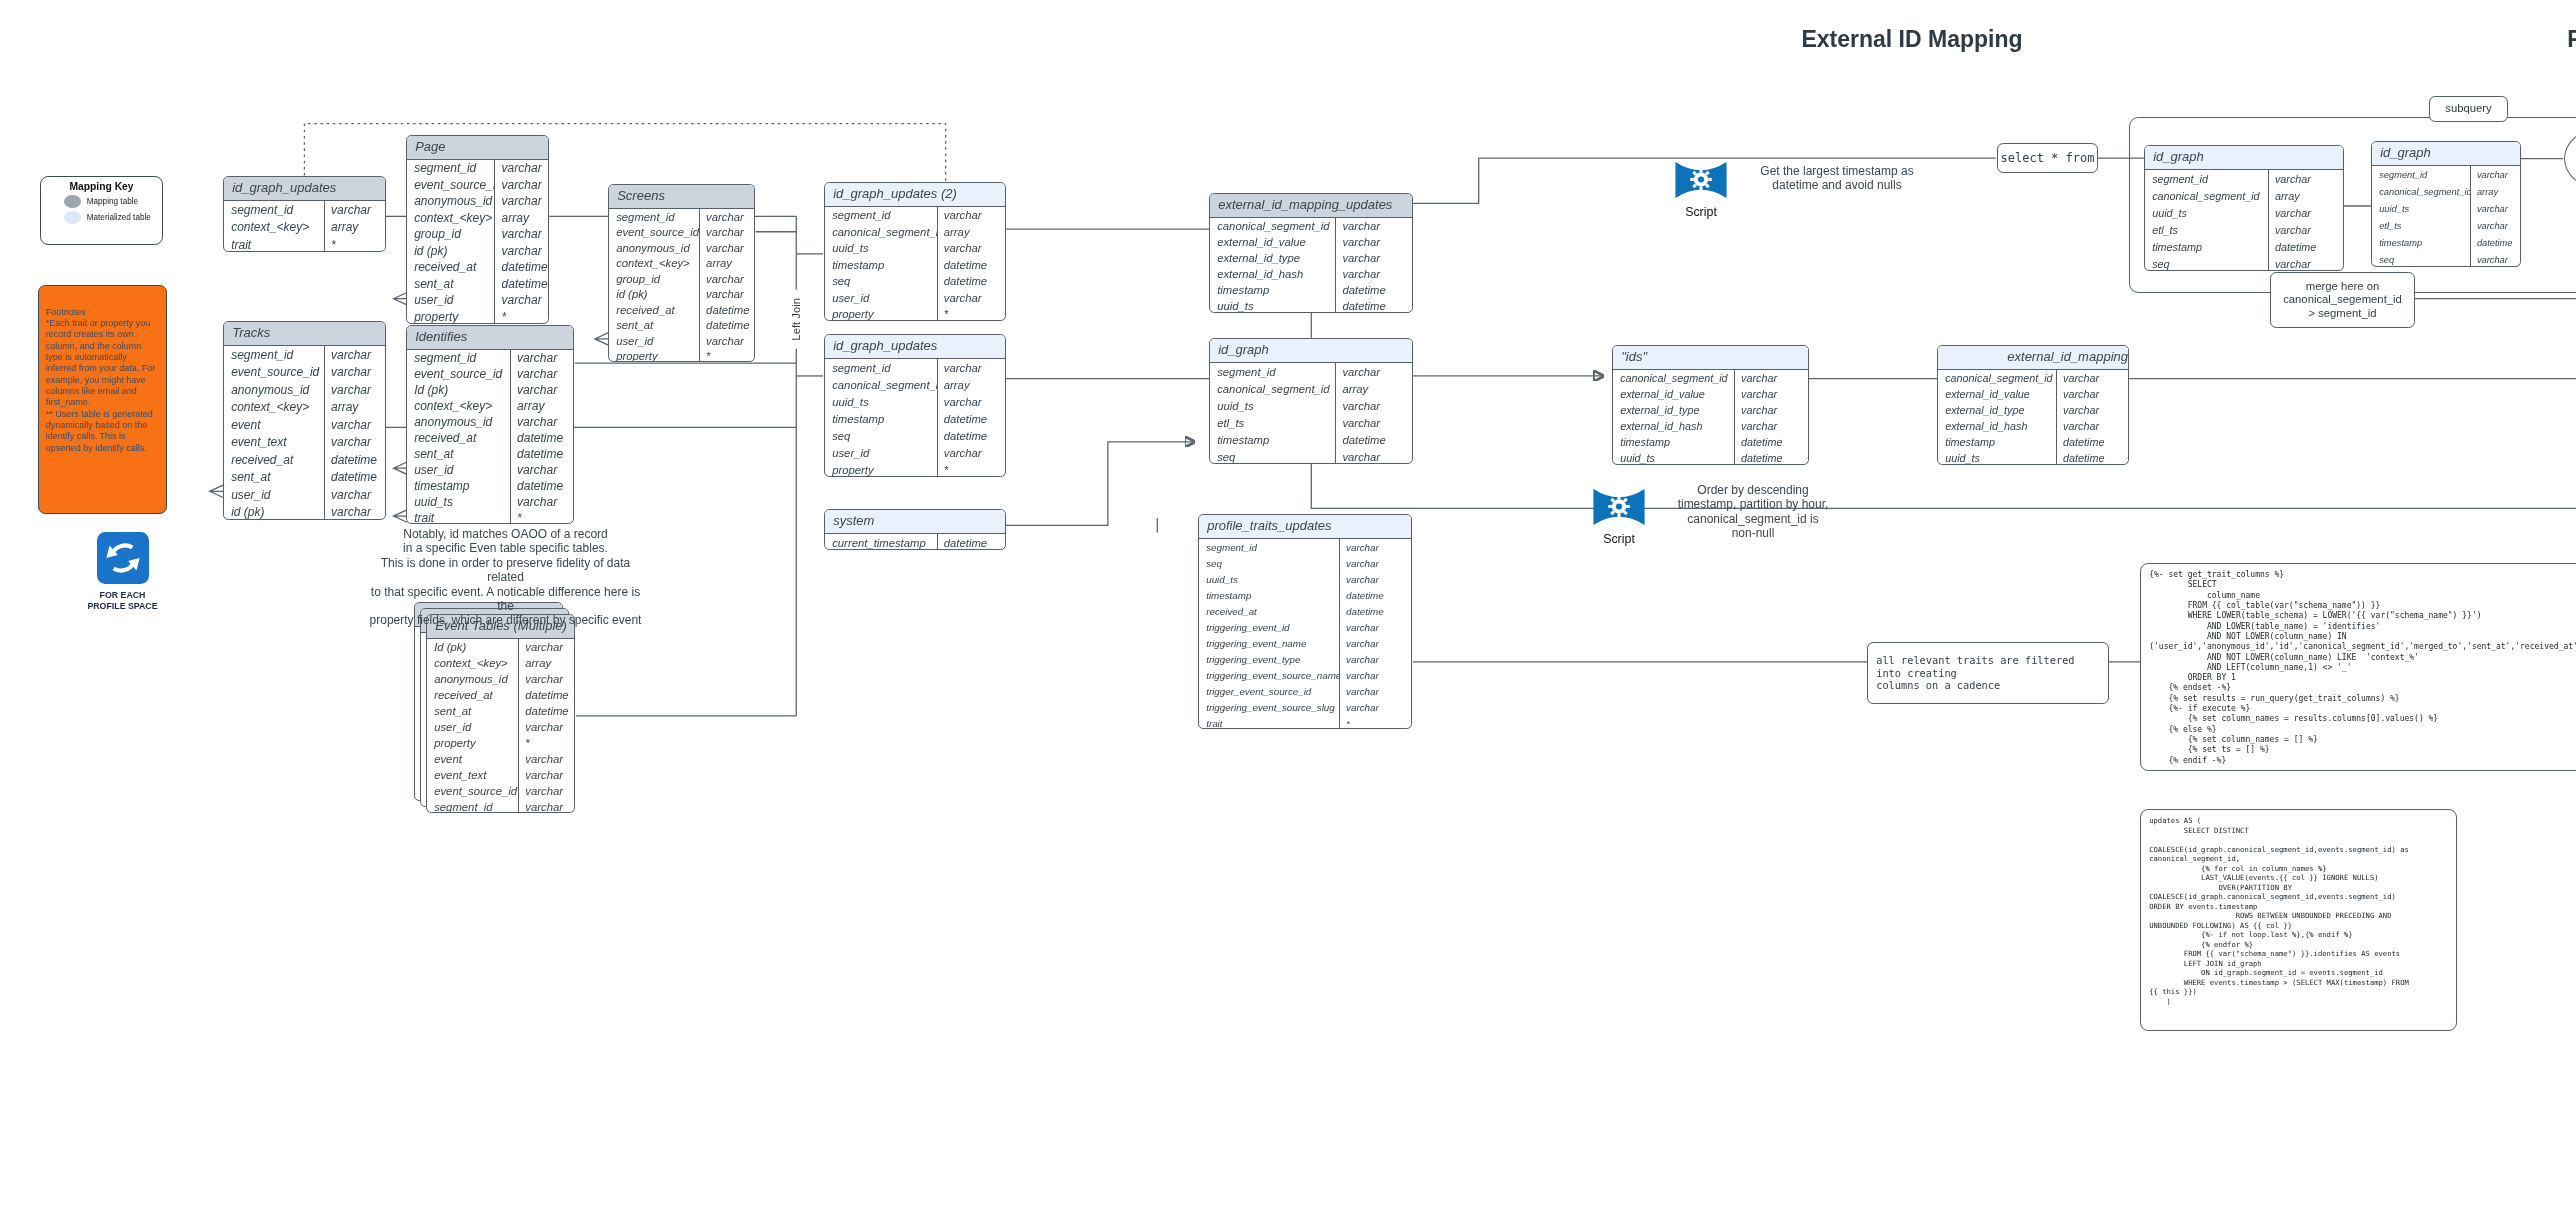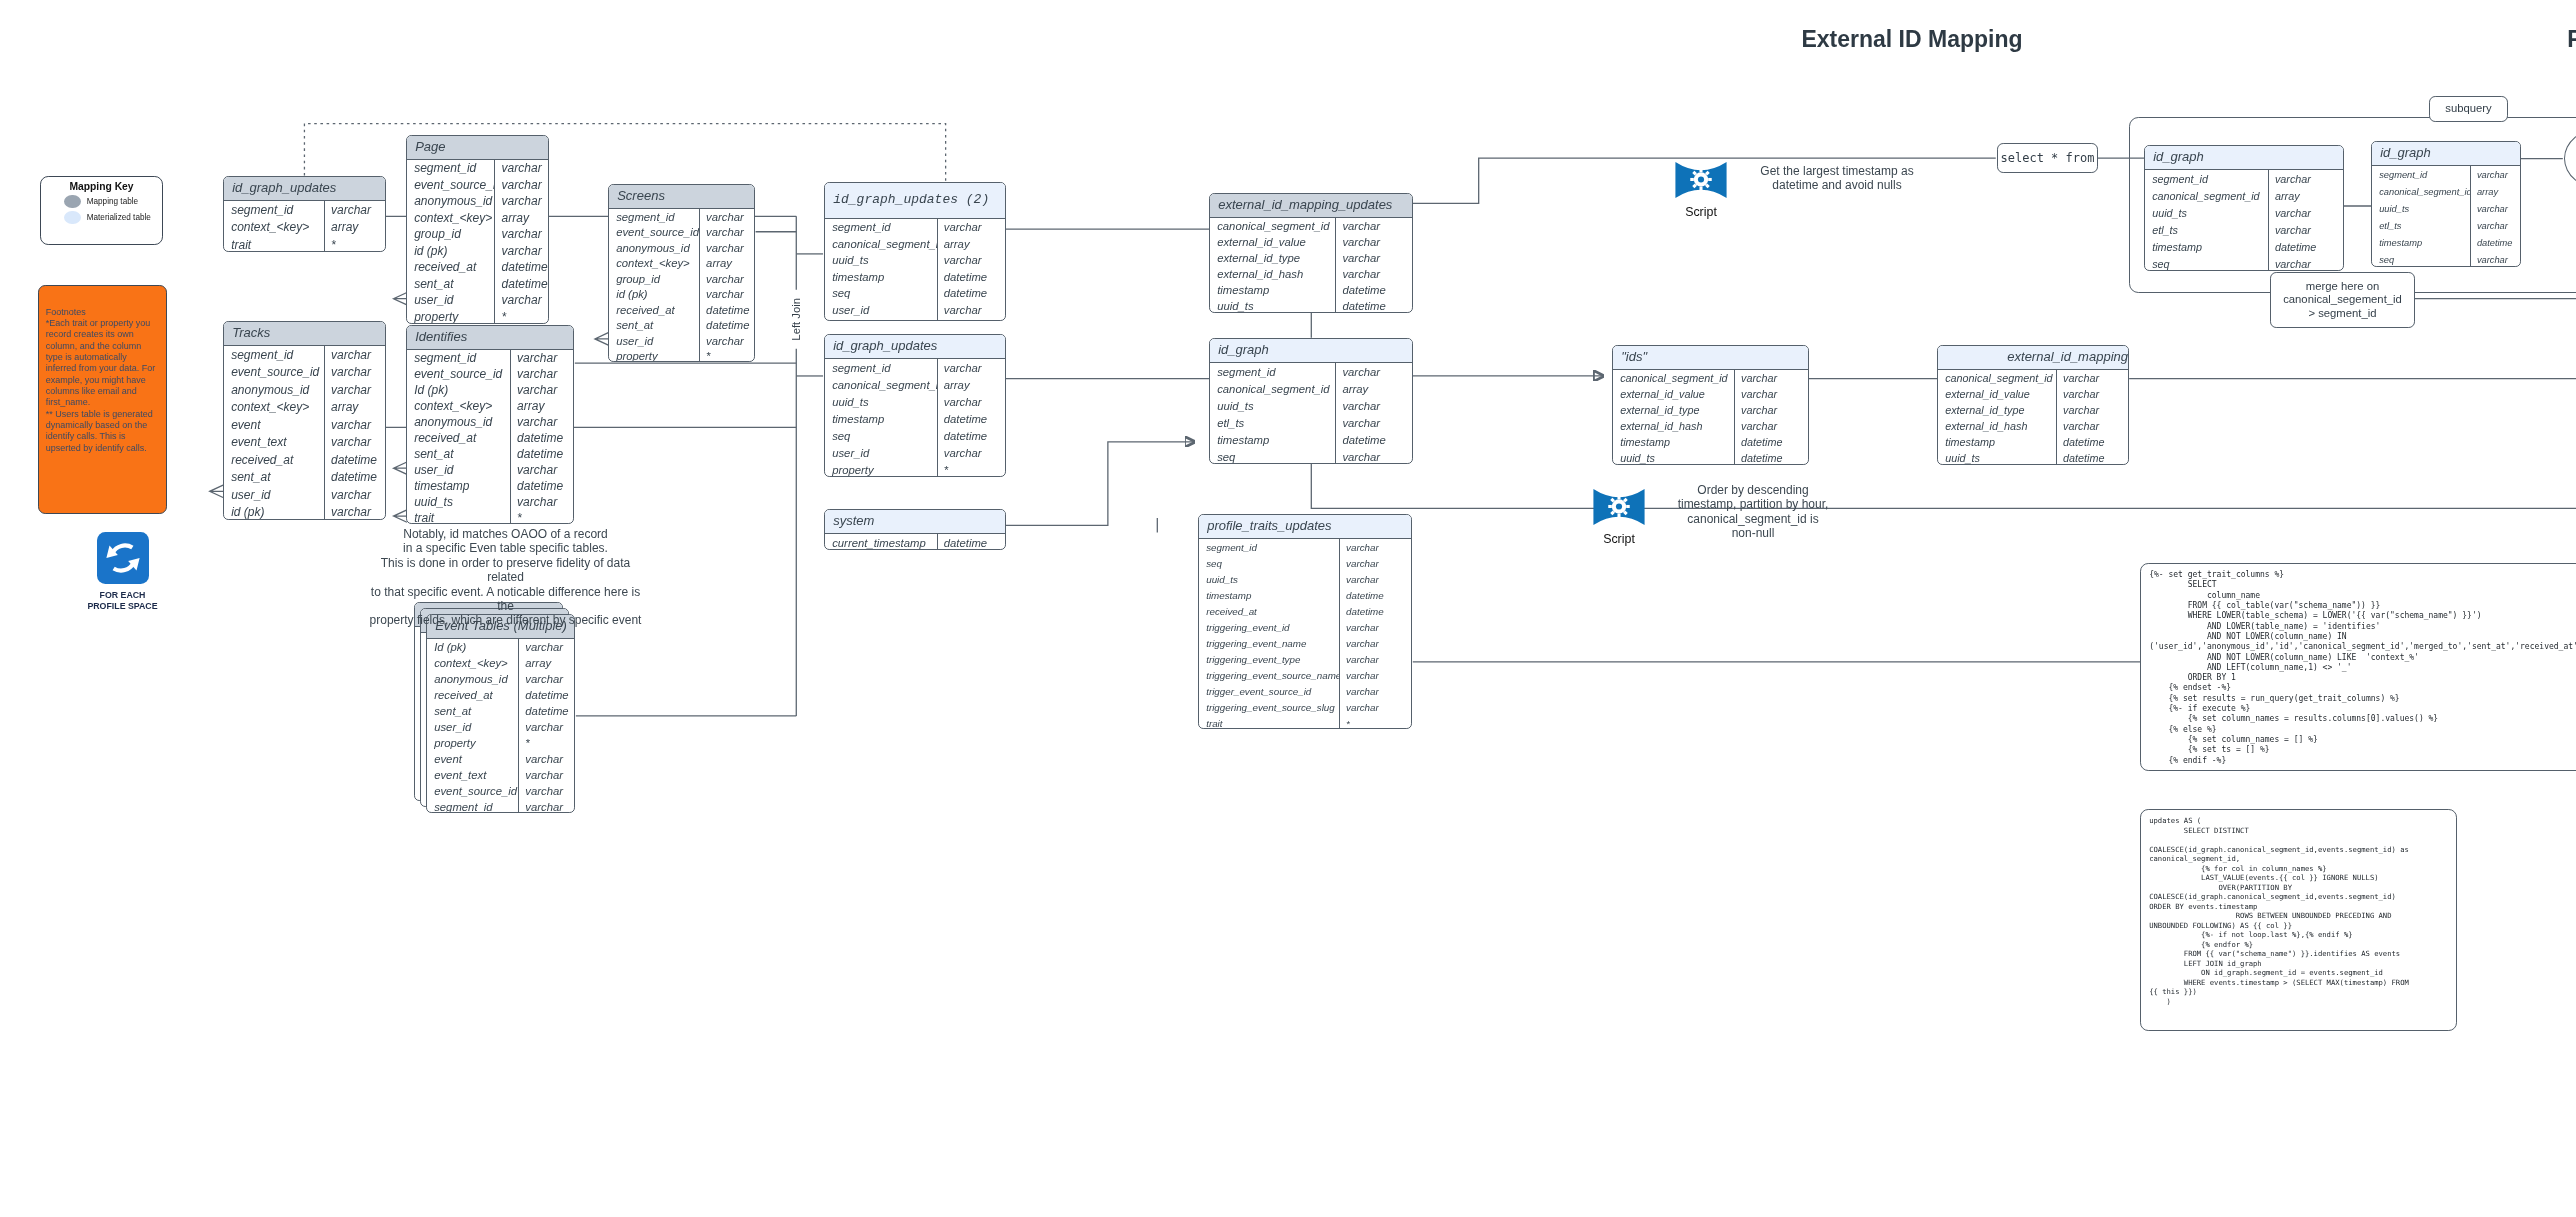--- a/index.html
+++ b/index.html
@@ -372,21 +372,21 @@
       <div class="row" style="height: 16px; font-size: 11.3px;">
         <span class="fld">event_source_id</span>
         <span class="typ" style="width: 38%;">varchar</span>
       </div>
       <div class="row" style="height: 16px; font-size: 11.3px;">
         <span class="fld">segment_id</span>
         <span class="typ" style="width: 38%;">varchar</span>
       </div>
     </div>
     <div class="tbl materialized" style="left: 824px; top: 182px; width: 182px; height: 139px;">
-      <div class="hdr" style="height: 36px; font-family: Liberation Mono, monospace;">
+      <div class="hdr" style="height: 24px;">
         <span>id_graph_updates (2)</span>
       </div>
       <div class="row" style="height: 16.5px; font-size: 11.3px;">
         <span class="fld">segment_id</span>
         <span class="typ" style="width: 38%;">varchar</span>
       </div>
       <div class="row" style="height: 16.5px; font-size: 11.3px;">
         <span class="fld">canonical_segment_id</span>
         <span class="typ" style="width: 38%;">array</span>
       </div>
@@ -679,20 +679,22 @@
         <span class="fld">seq</span>
         <span class="typ" style="width: 34%;">varchar</span>
       </div>
     </div>
     <div class="shape mono" style="left: 1997px; top: 143px; width: 101px; height: 30px;">select * from</div>
     <div class="shape small" style="left: 2429px; top: 96px; width: 79px; height: 26px;">subquery</div>
     <div class="shape ellipse" style="left: 2564px; top: 128px; width: 73px; height: 61px;">Union</div>
     <div class="shape small" style="left: 2270px; top: 272px; width: 145px; height: 56px;">merge here on
 canonical_segement_id
 &gt; segment_id</div>
+    <div class="shape alignleft" style="left: 1867px; top: 642px; width: 242px; height: 62px;">all relevant traits are filtered into creating
+columns on a cadence</div>
     <div class="shape rot" style="left: 767px; top: 309px; width: 59px; height: 20.6px;">Left Join</div>
     <div class="note" style="left: 361px; top: 527px; width: 289px;">Notably, id matches OAOO of a record
 in a specific Even table  specific tables.
 This is done in order to preserve fidelity of data related
 to that specific event.  A noticable difference here is the
 property fields, which are different by specific event</div>
     <div class="note" style="left: 1752px; top: 164px; width: 170px;">Get the largest timestamp as
 datetime and avoid nulls</div>
     <div class="note" style="left: 1663px; top: 483px; width: 180px;">Order by descending
 timestamp, partition by hour,

